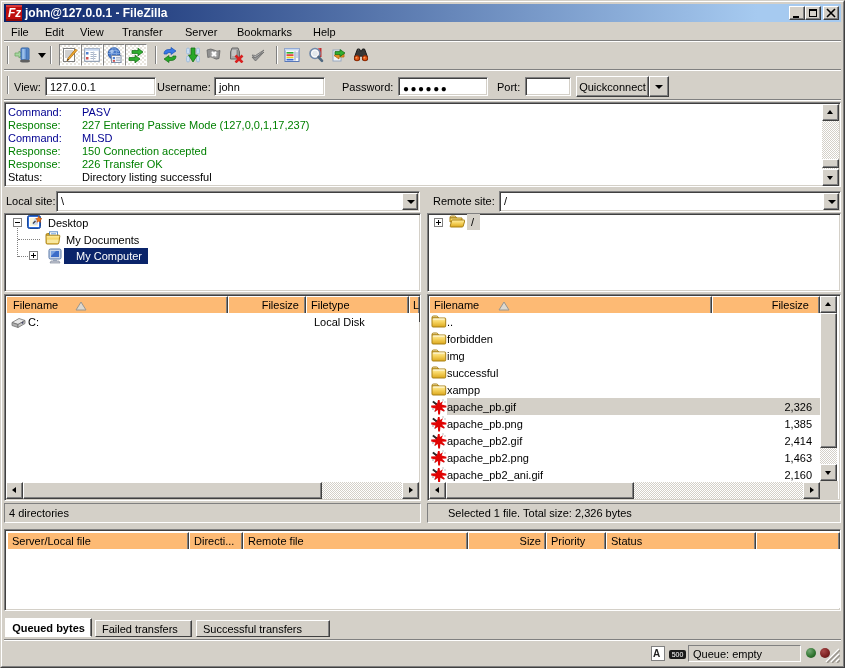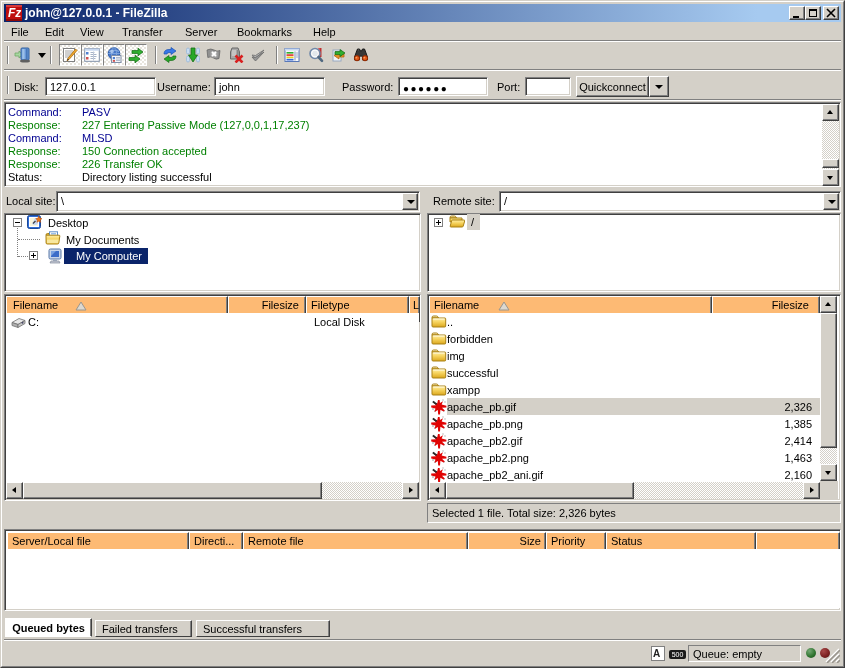--- a/index.html
+++ b/index.html
@@ -262,21 +262,21 @@
             <circle cx="12" cy="11.2" r="2.6" fill="#E05818" stroke="#902800"></circle>
             <circle cx="3.4" cy="10.6" r="0.9" fill="#F8A060"></circle>
             <circle cx="11.4" cy="10.6" r="0.9" fill="#F8A060"></circle>
             <path d="M5 3 L6 3" stroke="#686868" stroke-width="0.8"></path>
           </svg>
 </div>
 <div class="abs etch" style="left:0;top:65px;width:837px"></div>
 
 <div id="quickbar" class="abs" style="left:0;top:67px;width:837px;height:28px">
   <div class="abs vsep" style="left:3px;top:5px;height:18px"></div>
-  <span class="abs" style="left:10px;top:10px">Disk:</span>
+  <span class="abs" style="left:10px;top:10px">View:</span>
   <div class="tb" style="left:41px;top:6px;width:111px">127.0.0.1</div>
   <span class="abs" style="left:153px;top:10px">Username:</span>
   <div class="tb" style="left:210px;top:6px;width:111px">john</div>
   <span class="abs" style="left:338px;top:10px">Password:</span>
   <div class="tb" style="left:394px;top:6px;width:90px;font-size:10px;letter-spacing:1.5px;padding-top:5px">●●●●●●</div>
   <span class="abs" style="left:493px;top:10px">Port:</span>
   <div class="tb" style="left:521px;top:6px;width:46px"></div>
   <div class="btn abs" style="left:572px;top:5px;width:73px;height:21px;text-align:center;padding-top:4px">Quickconnect</div>
   <div class="btn abs" style="left:645px;top:5px;width:20px;height:21px">
     <div class="arrow arr-dn abs" style="left:5px;top:8px;border-width:4px;border-top-width:4px"></div>
@@ -375,20 +375,23 @@
   <div class="abs sbtrack" style="left:1px;top:187px;width:413px;height:17px">
     <div class="sbbtn" style="left:0;top:0">
               <div class="arrow arr-lf" style="left:5px;top:4px"></div>
             </div>
     <div class="sbthumb" style="left:17px;top:0;width:299px;height:17px"></div>
     <div class="sbbtn" style="right:0;top:0">
               <div class="arrow arr-rt" style="left:6px;top:4px"></div>
             </div>
   </div>
 </div>
+<div class="abs sunken1" style="left:0;top:499px;width:417px;height:20px;background:#D4D0C8">
+  <span class="abs" style="left:4px;top:3px">4 directories</span>
+</div>
 
 <div class="abs sunken" style="left:423px;top:290px;width:414px;height:207px;overflow:hidden">
   <div class="hdr" style="left:1px;top:1px;width:283px">Filename
     <svg class="abs" style="left:68px;top:4px" width="12" height="10" viewBox="0 0 12 10">
               <path d="M6 1 L11 9 L1 9 Z" fill="#DCD8D0" stroke="#9a968e" stroke-width="1"></path>
             </svg>
   </div>
   <div class="hdr" style="left:284px;top:1px;width:108px;text-align:right;padding-right:10px">Filesize</div>
   <div class="abs" id="rlist" style="left:1px;top:18px;width:391px;height:168px;background:#fff">
     <div class="row">
@@ -472,21 +475,21 @@
               <div class="arrow arr-lf" style="left:5px;top:4px"></div>
             </div>
     <div class="sbthumb" style="left:17px;top:0;width:188px;height:17px"></div>
     <div class="sbbtn" style="right:0;top:0">
               <div class="arrow arr-rt" style="left:6px;top:4px"></div>
             </div>
   </div>
   <div class="abs" style="left:392px;top:186px;width:18px;height:18px;background:#D4D0C8"></div>
 </div>
 <div class="abs sunken1" style="left:423px;top:499px;width:414px;height:20px;background:#D4D0C8">
-  <span class="abs" style="left:4px;top:3px">Selected 1 file. Total size: 2,326 bytes</span>
+  <span class="abs" style="left:20px;top:3px">Selected 1 file. Total size: 2,326 bytes</span>
 </div>
 
 <div class="abs sunken" style="left:0;top:525px;width:837px;height:82px;overflow:hidden">
   <div class="hdr" style="left:2px;top:2px;width:182px">Server/Local file</div>
   <div class="hdr" style="left:184px;top:2px;width:54px">Directi...</div>
   <div class="hdr" style="left:238px;top:2px;width:225px">Remote file</div>
   <div class="hdr" style="left:463px;top:2px;width:78px;text-align:right">Size</div>
   <div class="hdr" style="left:541px;top:2px;width:60px">Priority</div>
   <div class="hdr" style="left:601px;top:2px;width:150px">Status</div>
   <div class="hdr" style="left:751px;top:2px;width:84px"></div>

